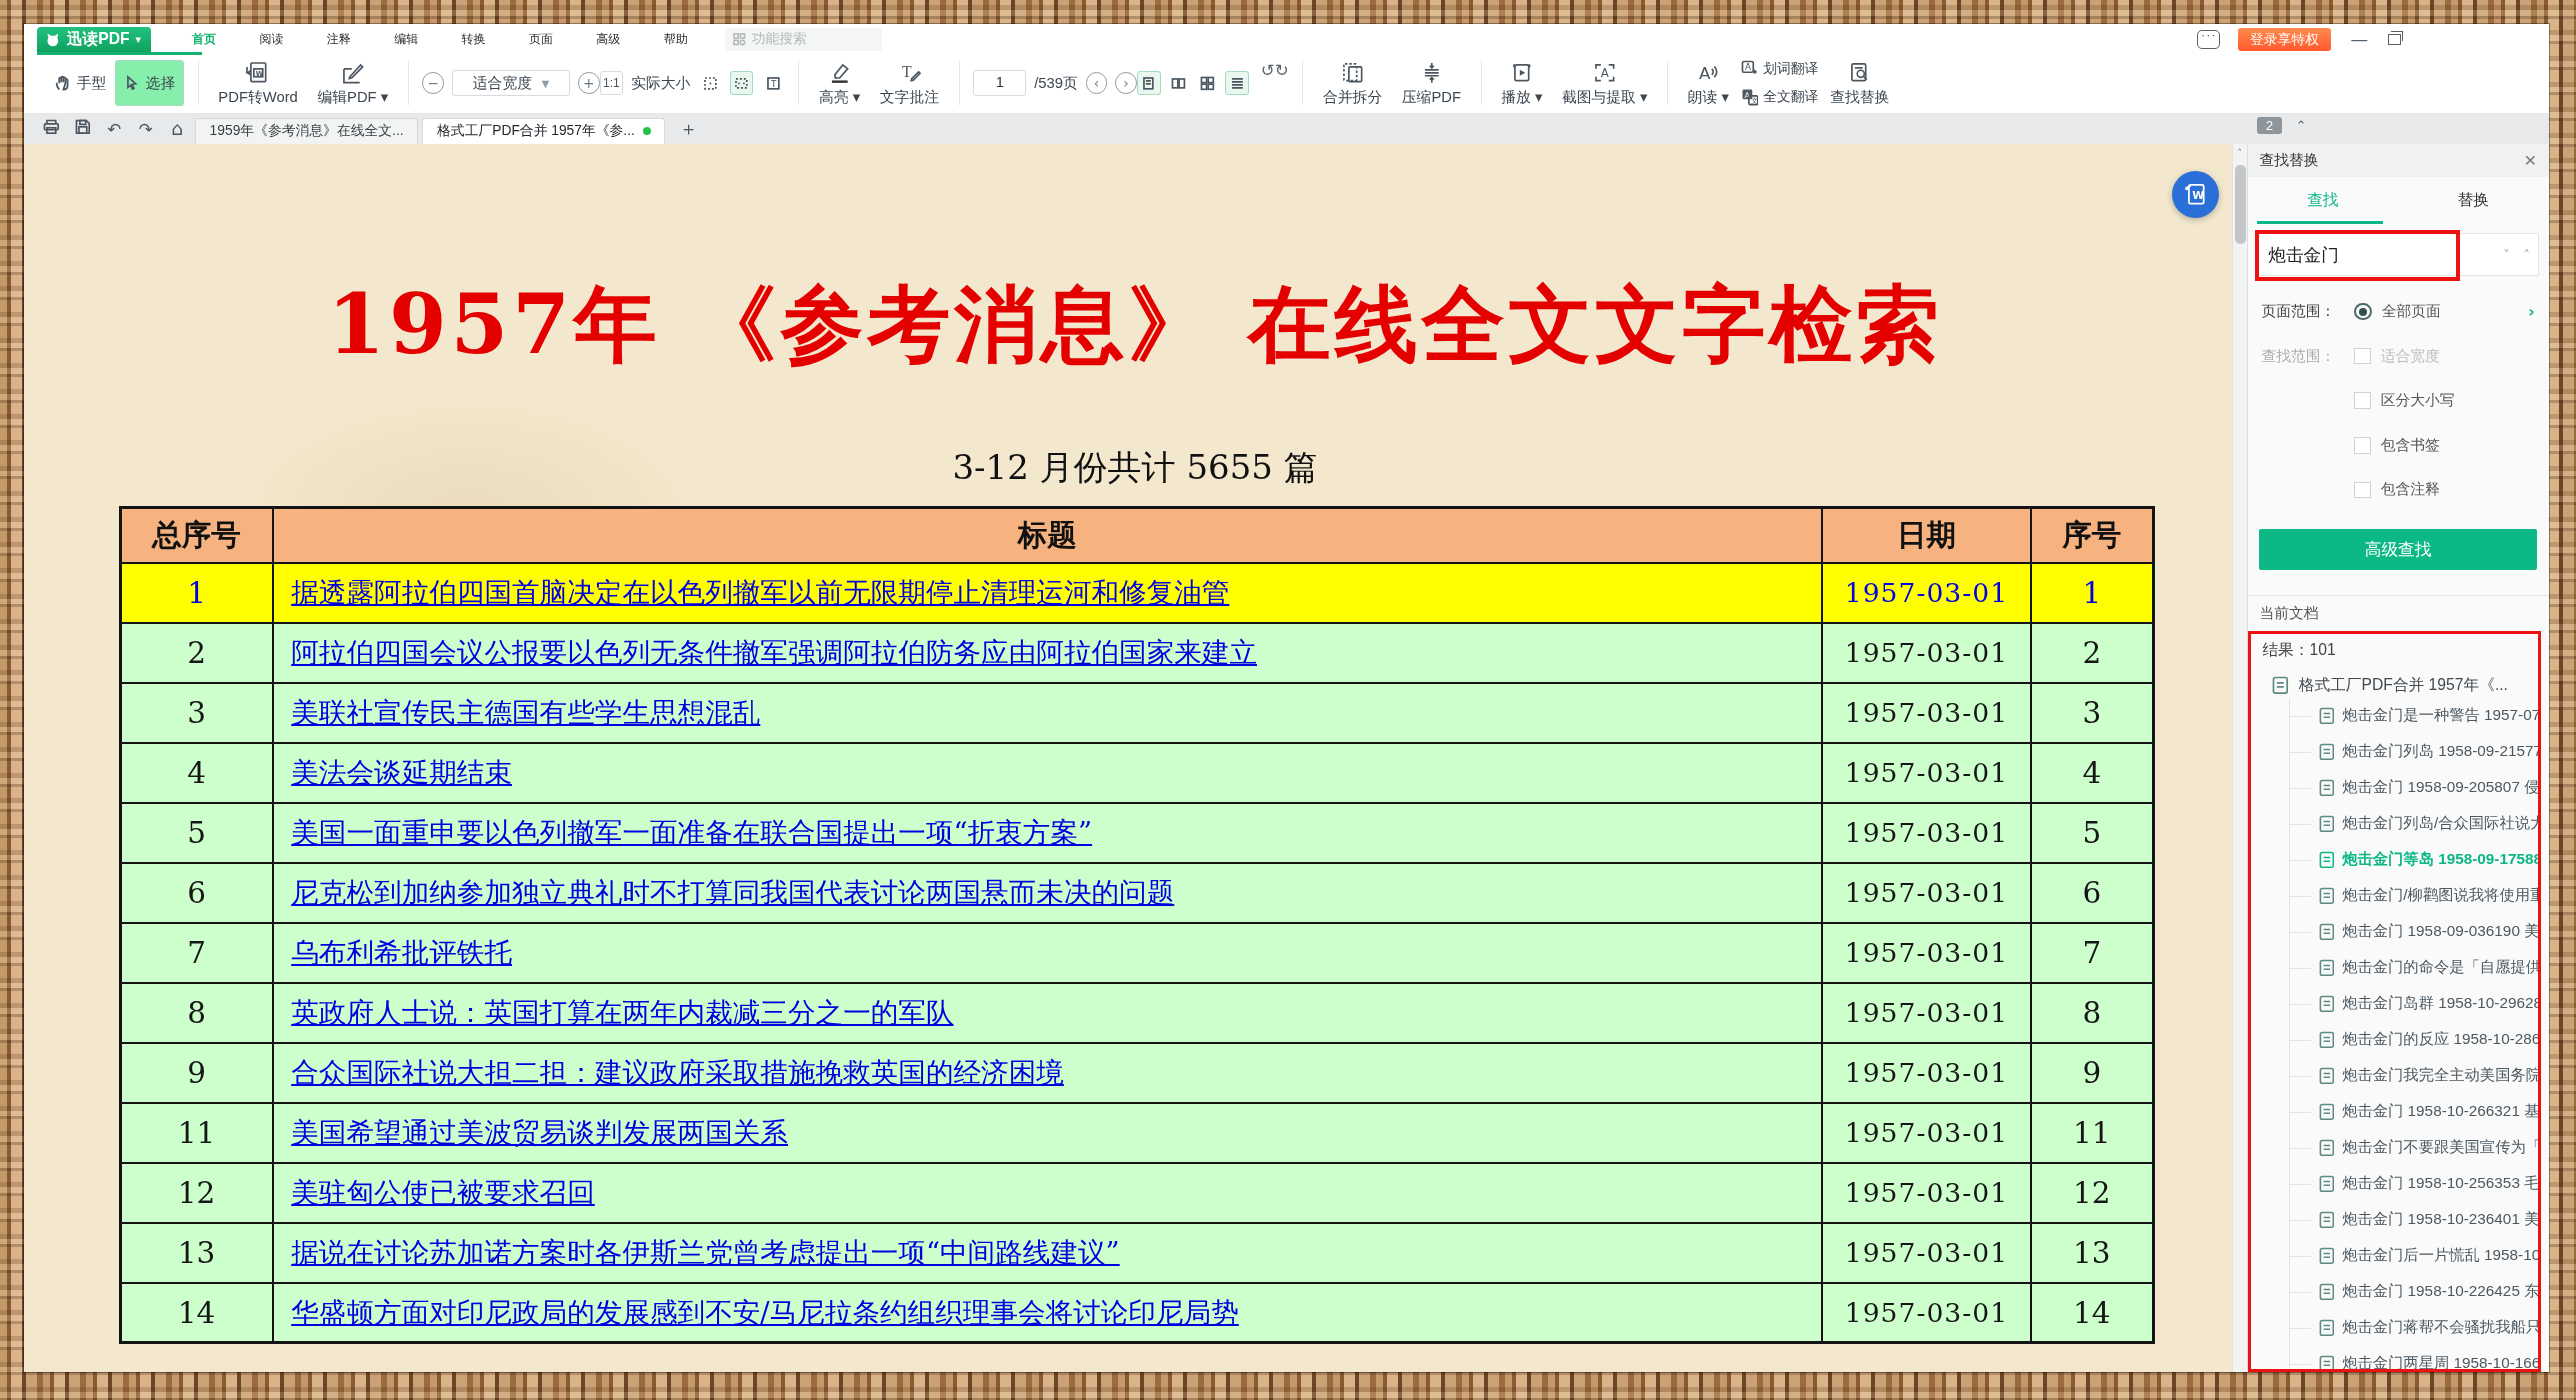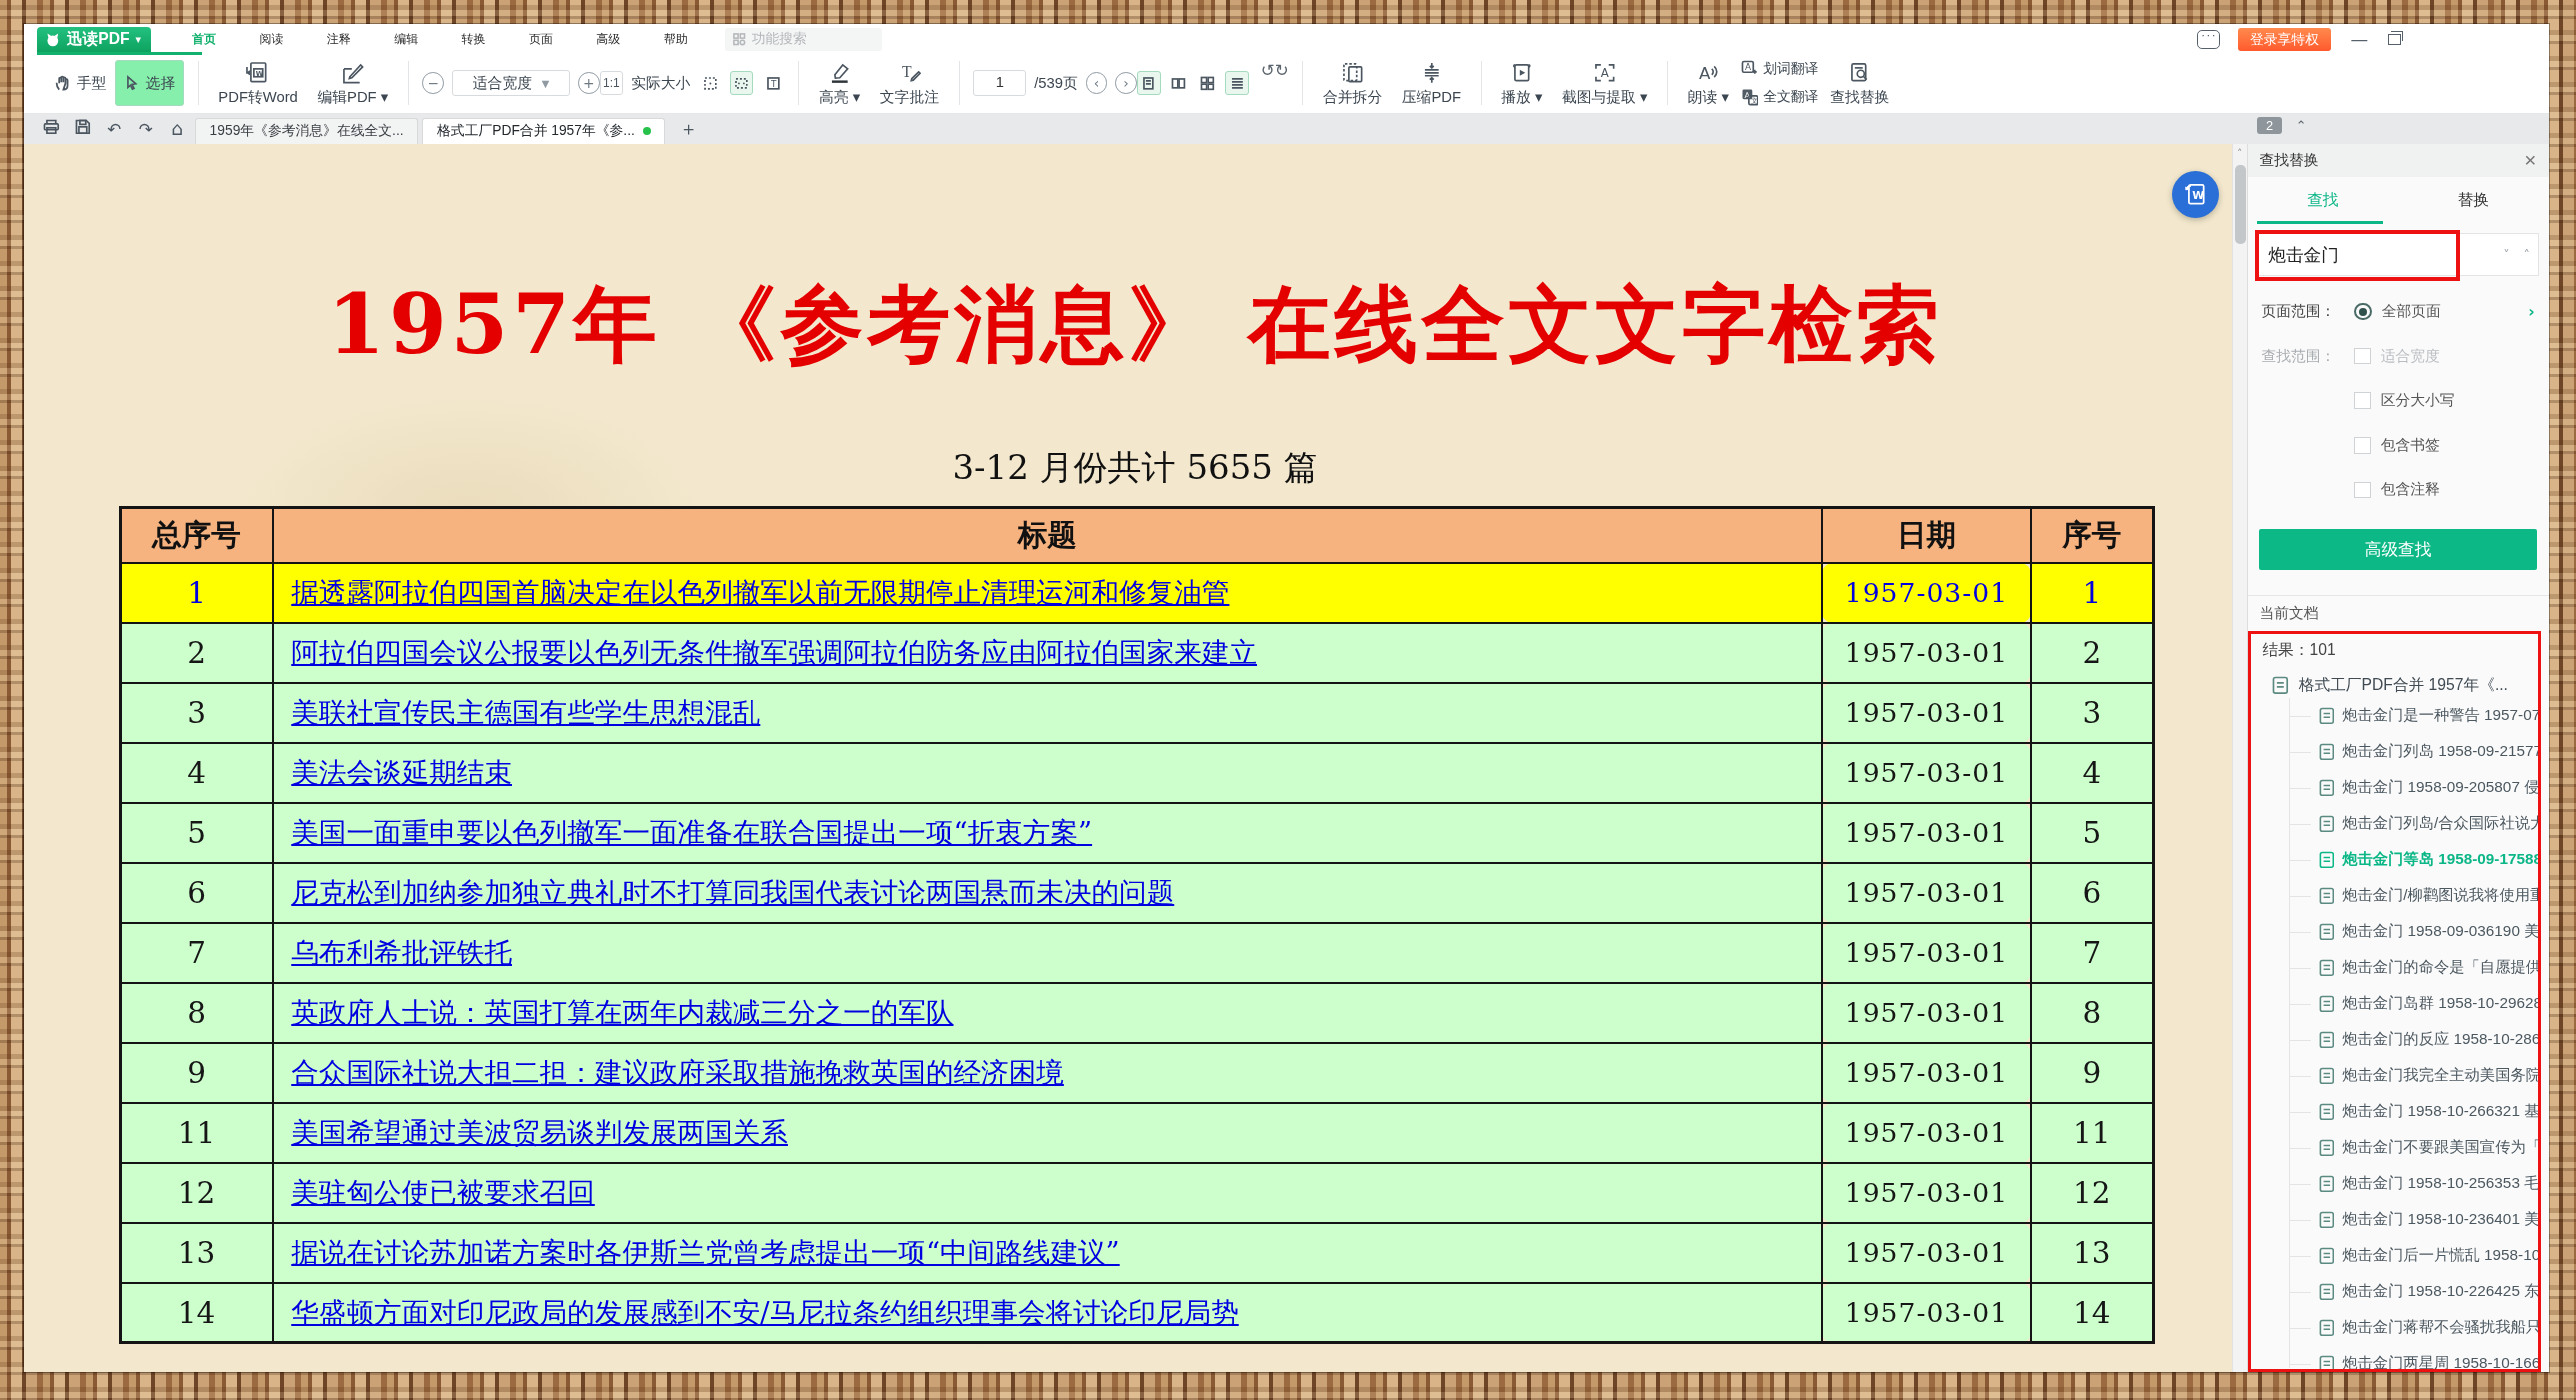--- a/index.html
+++ b/index.html
@@ -77,21 +77,21 @@
       #f3e8cd; }
   .doc-title { margin-top:126px; text-align:center; color:#e50000; font-family:"DejaVu Serif", serif;
     font-weight:bold; font-size:83px; letter-spacing:3.9px; white-space:nowrap; }
   .doc-subtitle { margin-top:63px; text-align:center; color:#111; font-family:"DejaVu Serif", serif; font-size:34px; }
   table.datatable { border-collapse:collapse; margin:15.7px 0 0 95px; table-layout:fixed; width:2036px;
     font-family:"DejaVu Serif", serif; }
   table.datatable td, table.datatable th { border:2px solid #141414; overflow:hidden; }
   table.datatable { border:3px solid #141414; }
   th.h { background:#f6b37f; font-size:29.5px; font-weight:bold; color:#111; height:55px; }
   td.c-no, td.c-seq { text-align:center; font-size:29.5px; color:#161616; }
-  td.c-date { text-align:center; font-size:26.6px; color:#161616; letter-spacing:1px;border-radius:11px; }
+  td.c-date { text-align:center; font-size:26.6px; color:#161616; letter-spacing:1px; }
   td.c-title { padding-left:17.7px; font-size:27.6px; }
   td.c-title span { color:#0000e0; text-decoration:underline; }
   tr.r { height:60px; background:#ccffcc; }
   tr.r.hl { background:#ffff00; }
   tr.r.hl td, tr.r.hl td span { color:#0000e0; }
   .v-scroll { position:absolute; right:0; top:0; bottom:0; width:14.8px; background:#f3f3f3; border-left:1px solid #e2e2e2; }
   .v-scroll .arr { display:block; text-align:center; color:#8a9198; font-size:10.8px; padding-top:3.9px; }
   .v-thumb { position:absolute; left:2px; top:21.7px; width:10.8px; height:79px; background:#c3c7ca; border-radius:4.9px; }
   .float-w { position:absolute; right:27.6px; top:27.6px; width:47px; height:47px; border-radius:50%;
     background:#2a6fd8; box-shadow:0 2px 5.9px rgba(0,0,0,.25); display:flex; align-items:center; justify-content:center; }

